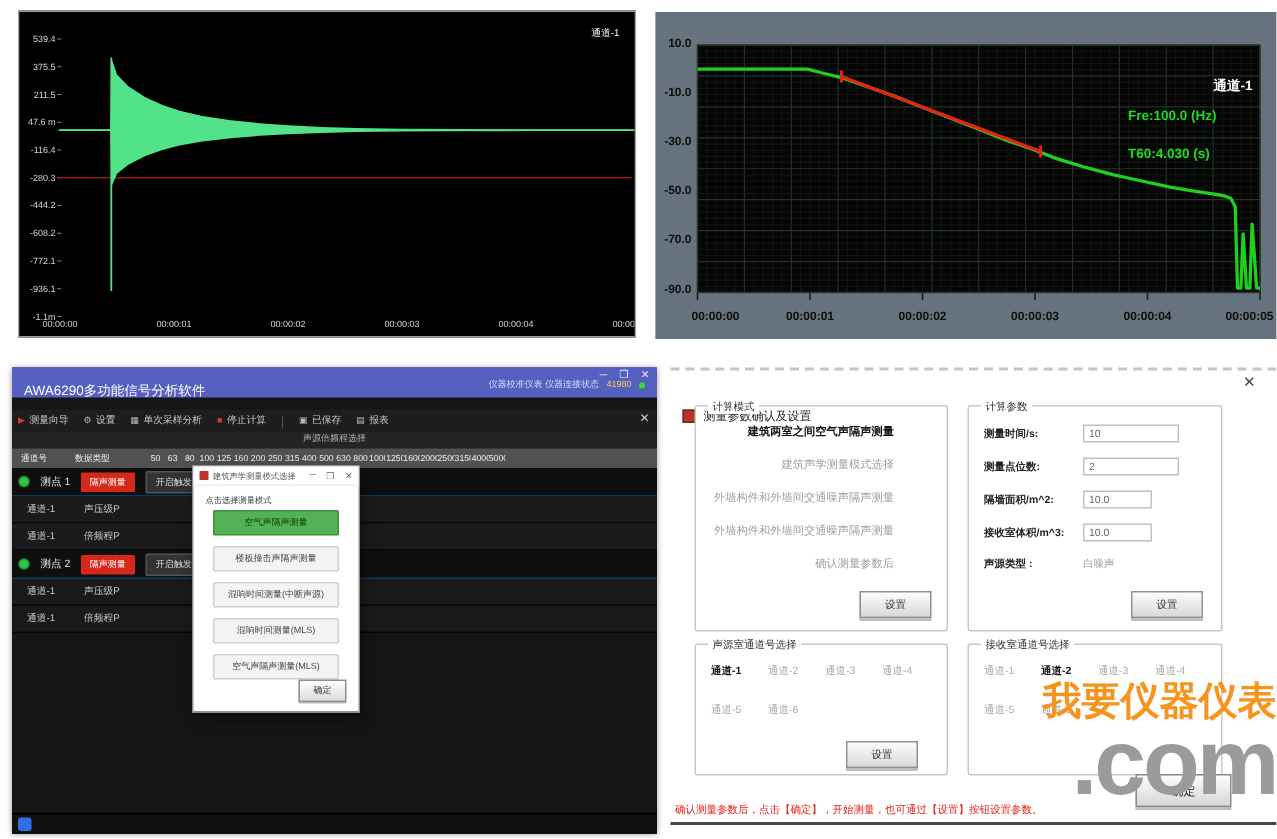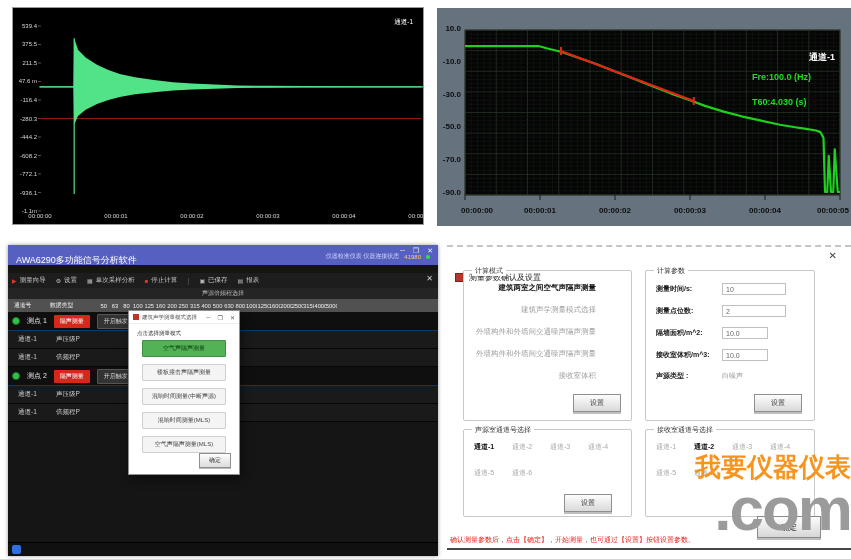--- a/index.html
+++ b/index.html
@@ -397,21 +397,21 @@
   </div>
   <span id="settings-close" class="abs">✕</span>
 
   <div class="groupbox" id="g-mode">
     <span class="gb-title">计算模式</span>
     <div id="g-mode-options">
         <div class="mode-opt selected">建筑两室之间空气声隔声测量</div>
         <div class="mode-opt">建筑声学测量模式选择</div>
         <div class="mode-opt">外墙构件和外墙间交通噪声隔声测量</div>
         <div class="mode-opt">外墙构件和外墙间交通噪声隔声测量</div>
-        <div class="mode-opt">接收室体积</div>
+        <div class="mode-opt">确认测量参数后</div>
       </div>
     <div class="set-btn" style="right:10px;bottom:8px;">设置</div>
   </div>
 
   <div class="groupbox" id="g-param">
     <span class="gb-title">计算参数</span>
     <div id="g-param-rows">
         <div class="param-row" style="top: 12px;">
           <span class="param-label">测量时间/s:</span>
           <input class="param-input wide" value="10" style="">

